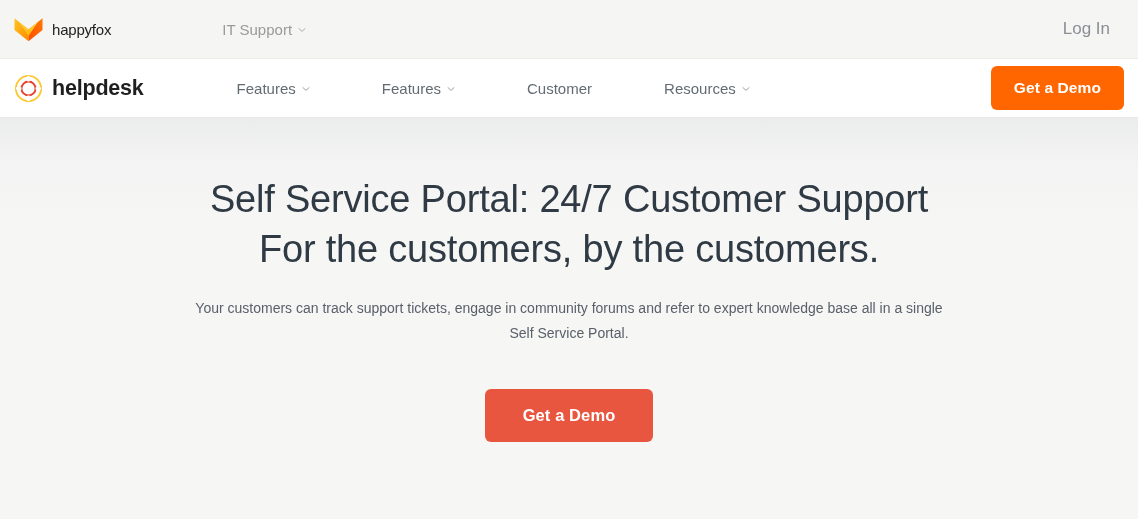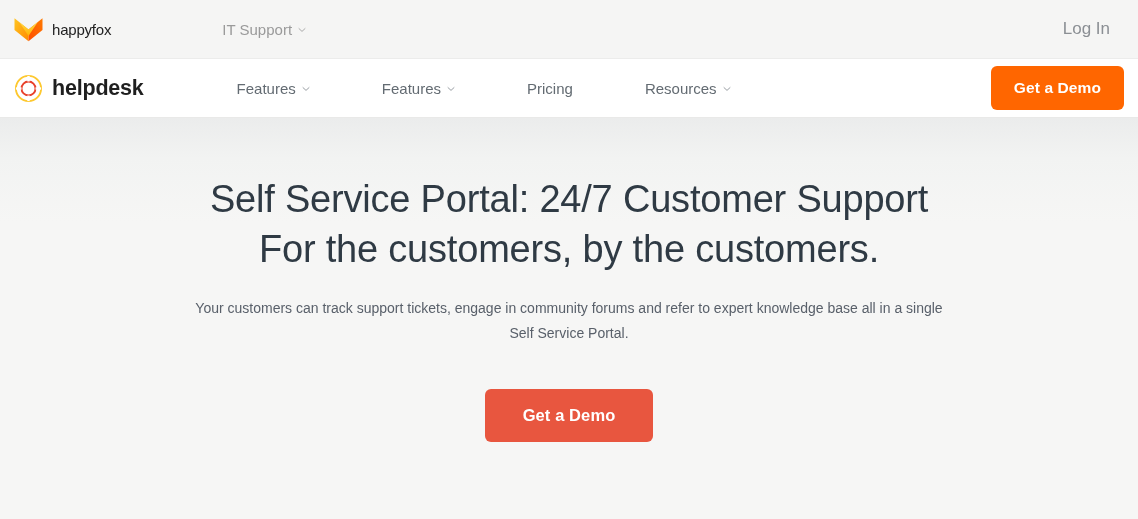--- a/index.html
+++ b/index.html
@@ -288,21 +288,21 @@
       <div class="subnav-item">
         <span>Features</span>
         <span class="chev">
           <svg width="8" height="8" viewBox="0 0 8 8">
               <path d="M1 2.6 L4 5.4 L7 2.6" fill="none" stroke="#8d9399" stroke-width="0.9" stroke-linecap="round" stroke-linejoin="round"></path>
             </svg>
         </span>
       </div>
 
       <div class="subnav-item">
-        <span>Pricing</span>
+        <span>Customer</span>
       </div>
 
       <div class="subnav-item">
         <span>Resources</span>
         <span class="chev">
           <svg width="8" height="8" viewBox="0 0 8 8">
               <path d="M1 2.6 L4 5.4 L7 2.6" fill="none" stroke="#8d9399" stroke-width="0.9" stroke-linecap="round" stroke-linejoin="round"></path>
             </svg>
         </span>
       </div>

